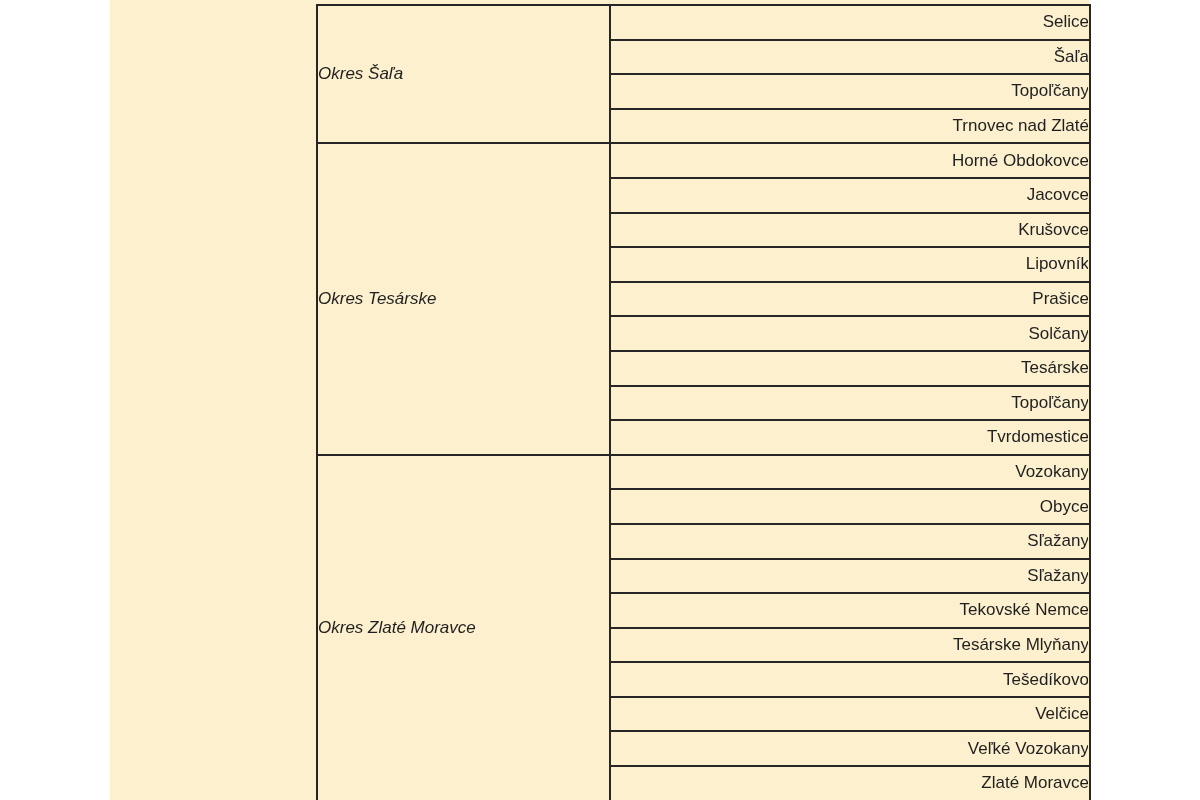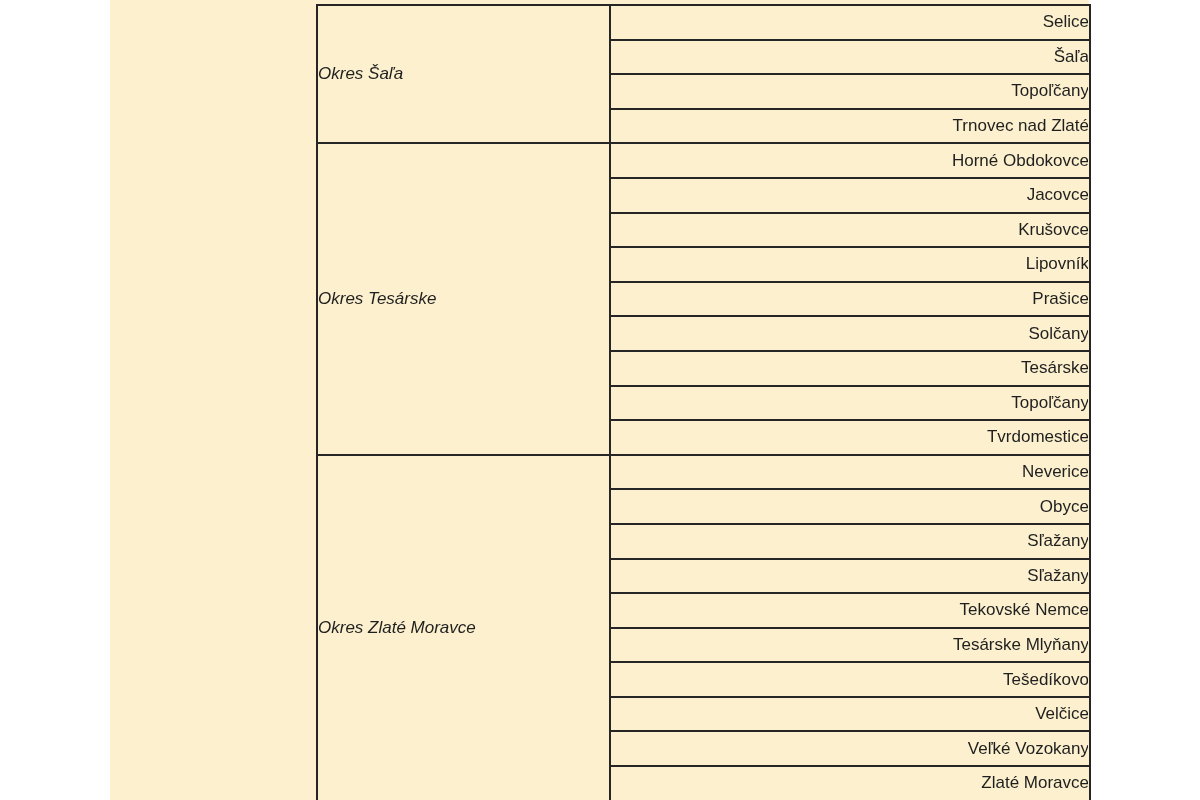--- a/index.html
+++ b/index.html
@@ -108,21 +108,21 @@
           <td class="municipality-cell">Tesárske</td>
         </tr>
         <tr>
           <td class="municipality-cell">Topoľčany</td>
         </tr>
         <tr>
           <td class="municipality-cell">Tvrdomestice</td>
         </tr>
         <tr>
           <td class="district-cell" rowspan="10">Okres Zlaté Moravce</td>
-          <td class="municipality-cell">Neverice</td>
+          <td class="municipality-cell">Vozokany</td>
         </tr>
         <tr>
           <td class="municipality-cell">Obyce</td>
         </tr>
         <tr>
           <td class="municipality-cell">Sľažany</td>
         </tr>
         <tr>
           <td class="municipality-cell">Sľažany</td>
         </tr>

